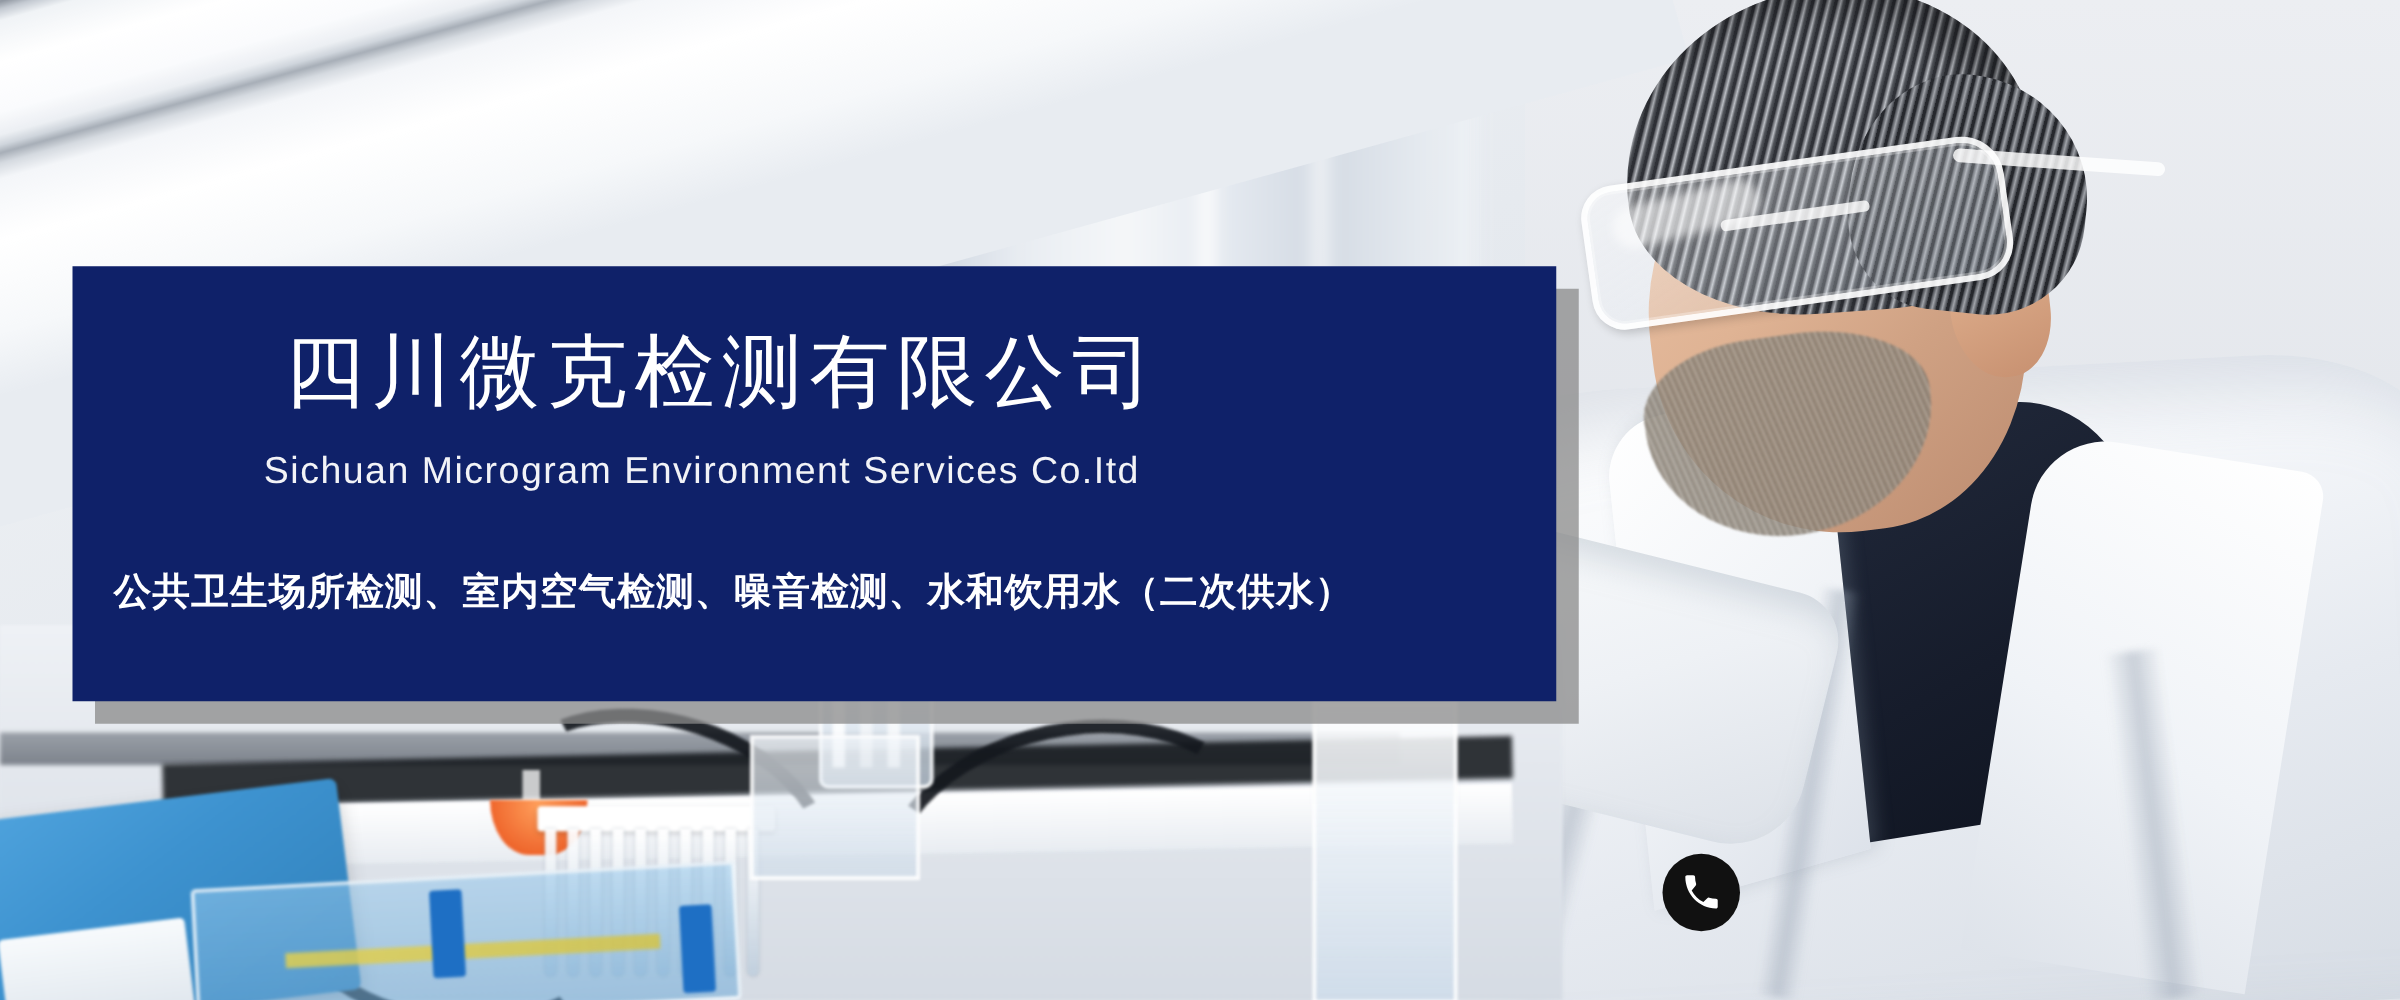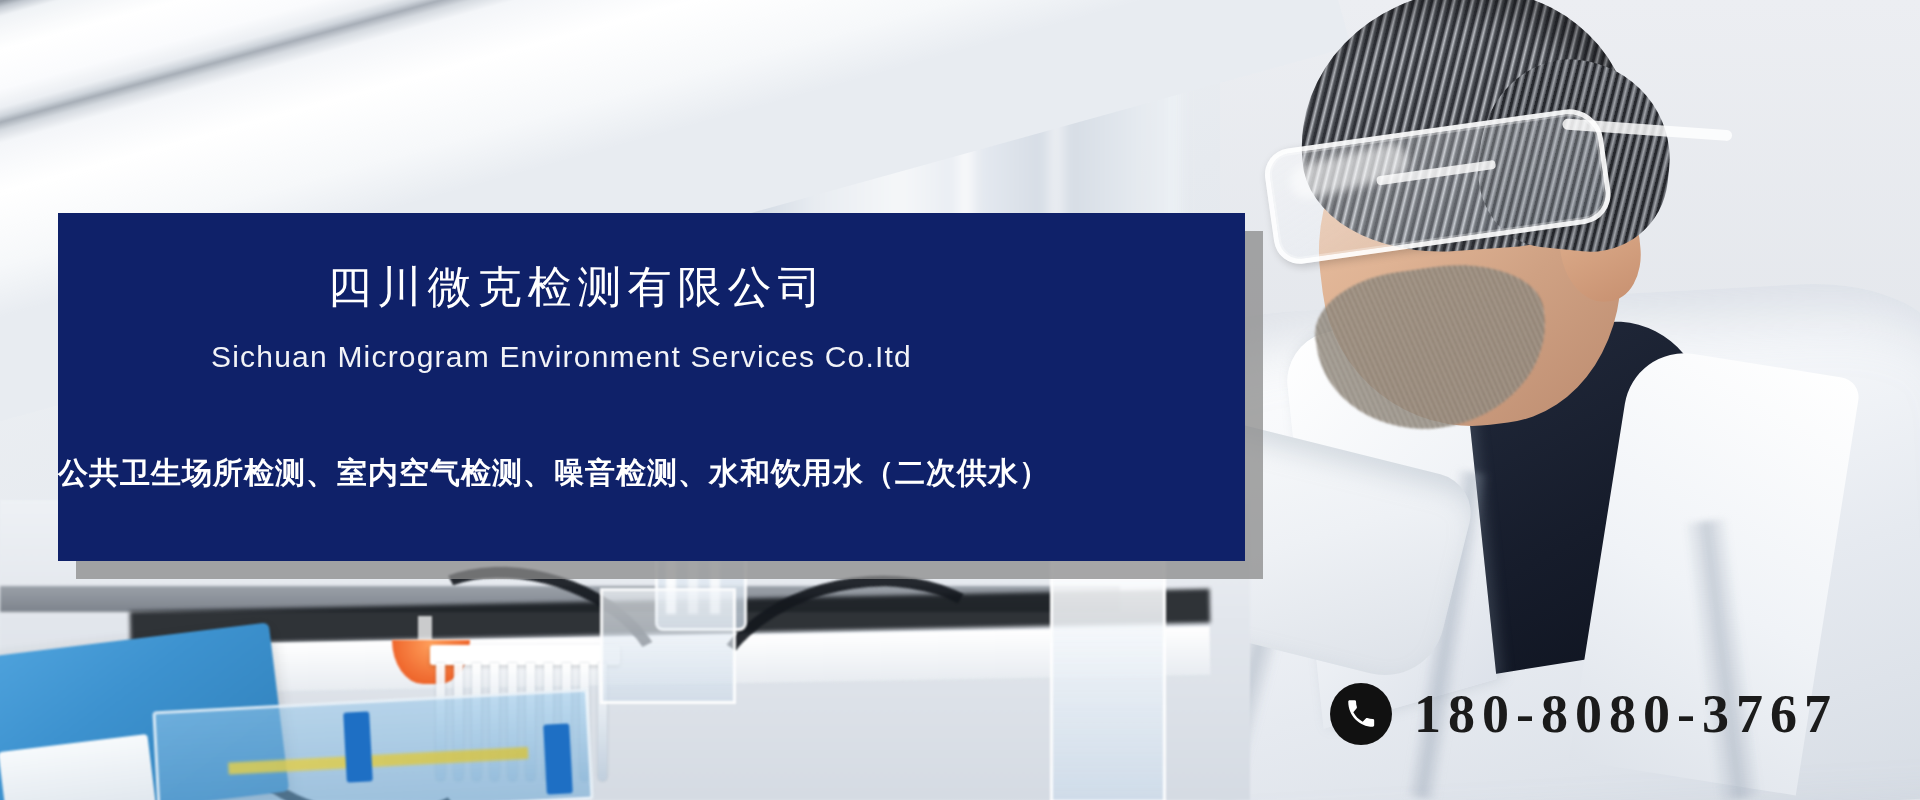--- a/index.html
+++ b/index.html
@@ -449,21 +449,21 @@
     display: flex;
     flex-direction: column;
     justify-content: flex-start;
     overflow: visible;
   }
 
   .title-zh {
     margin-top: 52px;
     text-align: center;
     color: #ffffff;
-    font-size: 44px;
+    font-size: 64px;
     line-height: 1;
     letter-spacing: 6px;
     font-weight: 400;
     padding-right: 180px;
     white-space: nowrap;
     margin-left: 32px;
   }
   .title-en {
     margin-top: 33px;
     text-align: center;
@@ -479,20 +479,21 @@
     position: absolute;
     left: 0;
     top: 240px;
     width: 959px;
     text-align: center;
     color: #ffffff;
     font-size: 30px;
     font-weight: 700;
     letter-spacing: 1px;
     white-space: nowrap;
+    padding-left: 33px;
   }
 
   
   .phone-row {
     position: absolute;
     left: 1330px;
     top: 683px;
     display: flex;
     align-items: center;
     gap: 22px;
@@ -595,16 +596,15 @@
     <div class="title-en">Sichuan Microgram Environment Services Co.Itd</div>
     <div class="services">公共卫生场所检测、室内空气检测、噪音检测、水和饮用水（二次供水）</div>
   </div>
 
   <div class="phone-row">
     <span class="phone-icon">
       <svg width="34" height="34" viewBox="0 0 24 24" aria-hidden="true">
         <path fill="#ffffff" d="M6.6 10.8c1.4 2.8 3.8 5.2 6.6 6.6l2.2-2.2c.3-.3.7-.4 1.1-.3 1.2.4 2.5.6 3.8.6.6 0 1 .4 1 1V20c0 .6-.4 1-1 1C10.9 21 3 13.1 3 3.3c0-.6.4-1 1-1h3.5c.6 0 1 .4 1 1 0 1.3.2 2.6.6 3.8.1.4 0 .8-.3 1.1l-2.2 2.6z"></path>
       </svg>
     </span>
-    <span class="phone-number">180-8080-3767</span>
   </div>
 
 </div>
 
 </body></html>

